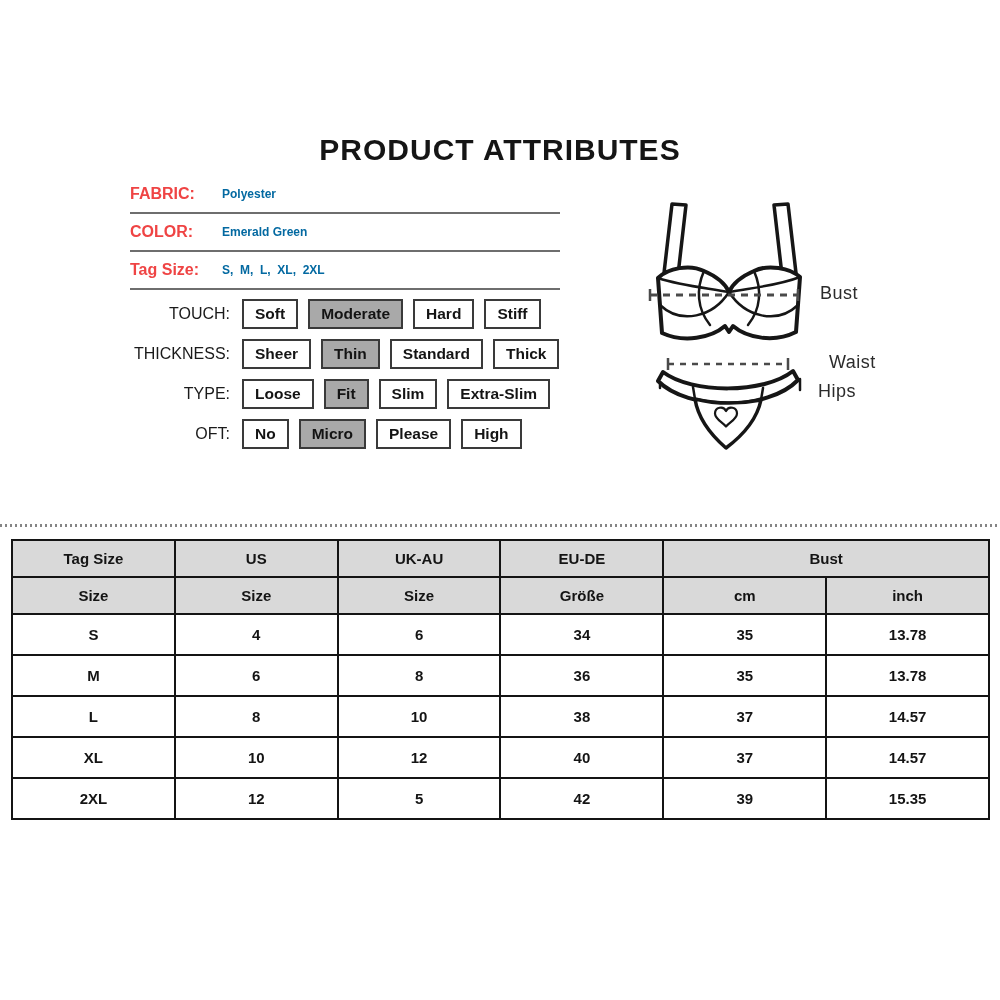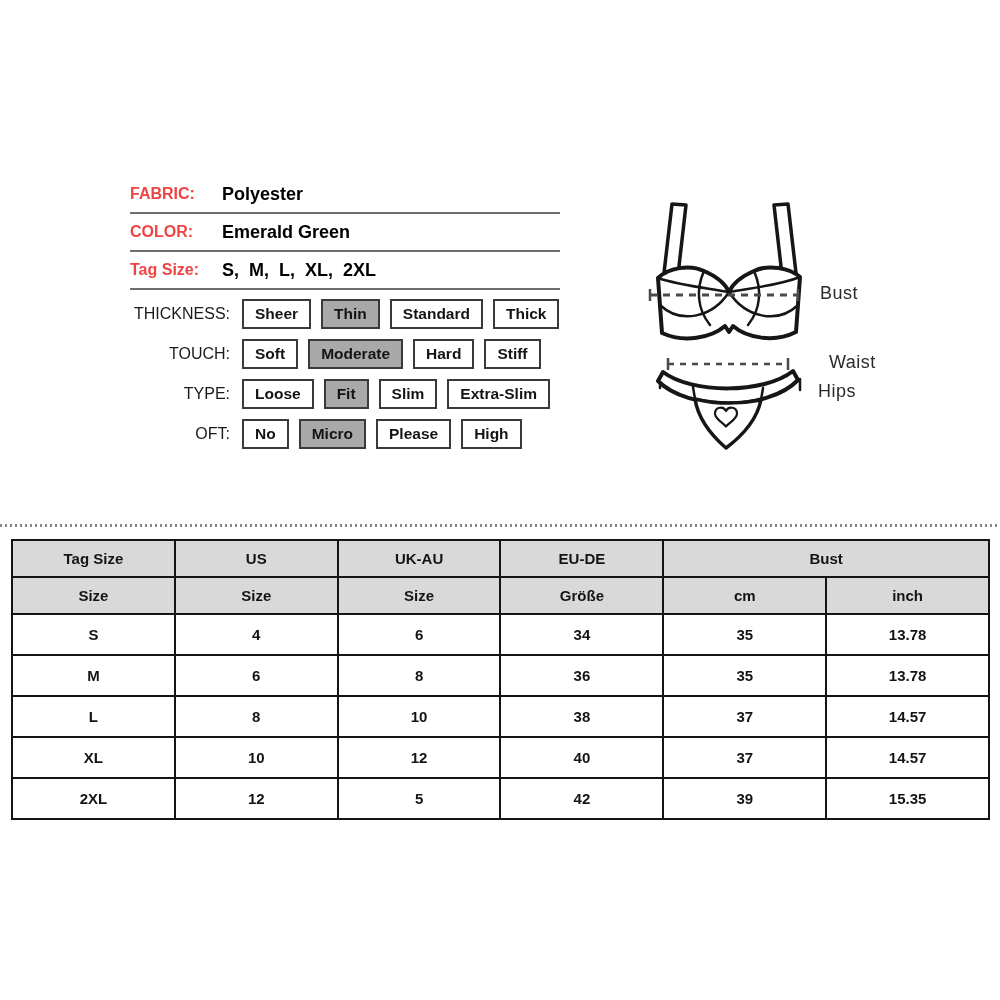--- a/index.html
+++ b/index.html
@@ -9,21 +9,21 @@
 
   .page-title {
     position:absolute; top:133px; left:0; width:1000px;
     text-align:center; font-size:30px; font-weight:700; letter-spacing:1px; color:#151515;
   }
 
   
   .attrs { position:absolute; left:130px; top:176px; width:430px; }
   .attr-row { height:38px; display:flex; align-items:center; border-bottom:2px solid #6e6e6e; }
   .attr-label { width:92px; font-size:16px; font-weight:700; color:#ef4444; }
-  .attr-value { font-size:18px; font-weight:700; color:#000000; white-space:pre; }
+  .attr-value { font-size:12px; font-weight:700; color:#0369a1; white-space:pre; }
 
   
   .opts { position:absolute; left:0; top:299px; }
   .opt-row { display:flex; align-items:center; height:30px; margin-bottom:10px; }
   .opt-label { width:230px; text-align:right; font-size:16px; color:#1a1a1a; }
   .opt-boxes { display:flex; gap:10px; margin-left:12px; }
   .chip {
     display:inline-flex; align-items:center; justify-content:center;
     height:30px; padding:0 11px; border:2px solid #3a3a3a;
     font-size:15.5px; font-weight:700; background:#ffffff; color:#141414;
@@ -60,53 +60,54 @@
   .notes {
     position:absolute; top:820px; left:0; width:1000px;
     text-align:center; font-size:17px; font-weight:700; line-height:25px; color:#161616;
   }
 </style>
 </head>
 <body>
 
 <div class="canvas">
 
+  <div class="page-title">PRODUCT ATTRIBUTES</div>
 
   <div class="attrs">
     <div class="attr-row">
       <span class="attr-label">FABRIC:</span>
       <span class="attr-value">Polyester</span>
     </div>
     <div class="attr-row">
       <span class="attr-label">COLOR:</span>
       <span class="attr-value">Emerald Green</span>
     </div>
     <div class="attr-row">
       <span class="attr-label">Tag Size:</span>
       <span class="attr-value">S,  M,  L,  XL,  2XL</span>
     </div>
   </div>
 
   <div class="opts">
     <div class="opt-row">
+      <span class="opt-label">TOUCH:</span>
+      <div class="opt-boxes">
+        <span class="chip">Soft</span>
+        <span class="chip selected">Moderate</span>
+        <span class="chip">Hard</span>
+        <span class="chip">Stiff</span>
+      </div>
+    </div>
+    <div class="opt-row">
       <span class="opt-label">THICKNESS:</span>
       <div class="opt-boxes">
         <span class="chip">Sheer</span>
         <span class="chip selected">Thin</span>
         <span class="chip">Standard</span>
         <span class="chip">Thick</span>
-      </div>
-    </div>
-    <div class="opt-row">
-      <span class="opt-label">TOUCH:</span>
-      <div class="opt-boxes">
-        <span class="chip">Soft</span>
-        <span class="chip selected">Moderate</span>
-        <span class="chip">Hard</span>
-        <span class="chip">Stiff</span>
       </div>
     </div>
     <div class="opt-row">
       <span class="opt-label">TYPE:</span>
       <div class="opt-boxes">
         <span class="chip">Loose</span>
         <span class="chip selected">Fit</span>
         <span class="chip">Slim</span>
         <span class="chip">Extra-Slim</span>
       </div>

